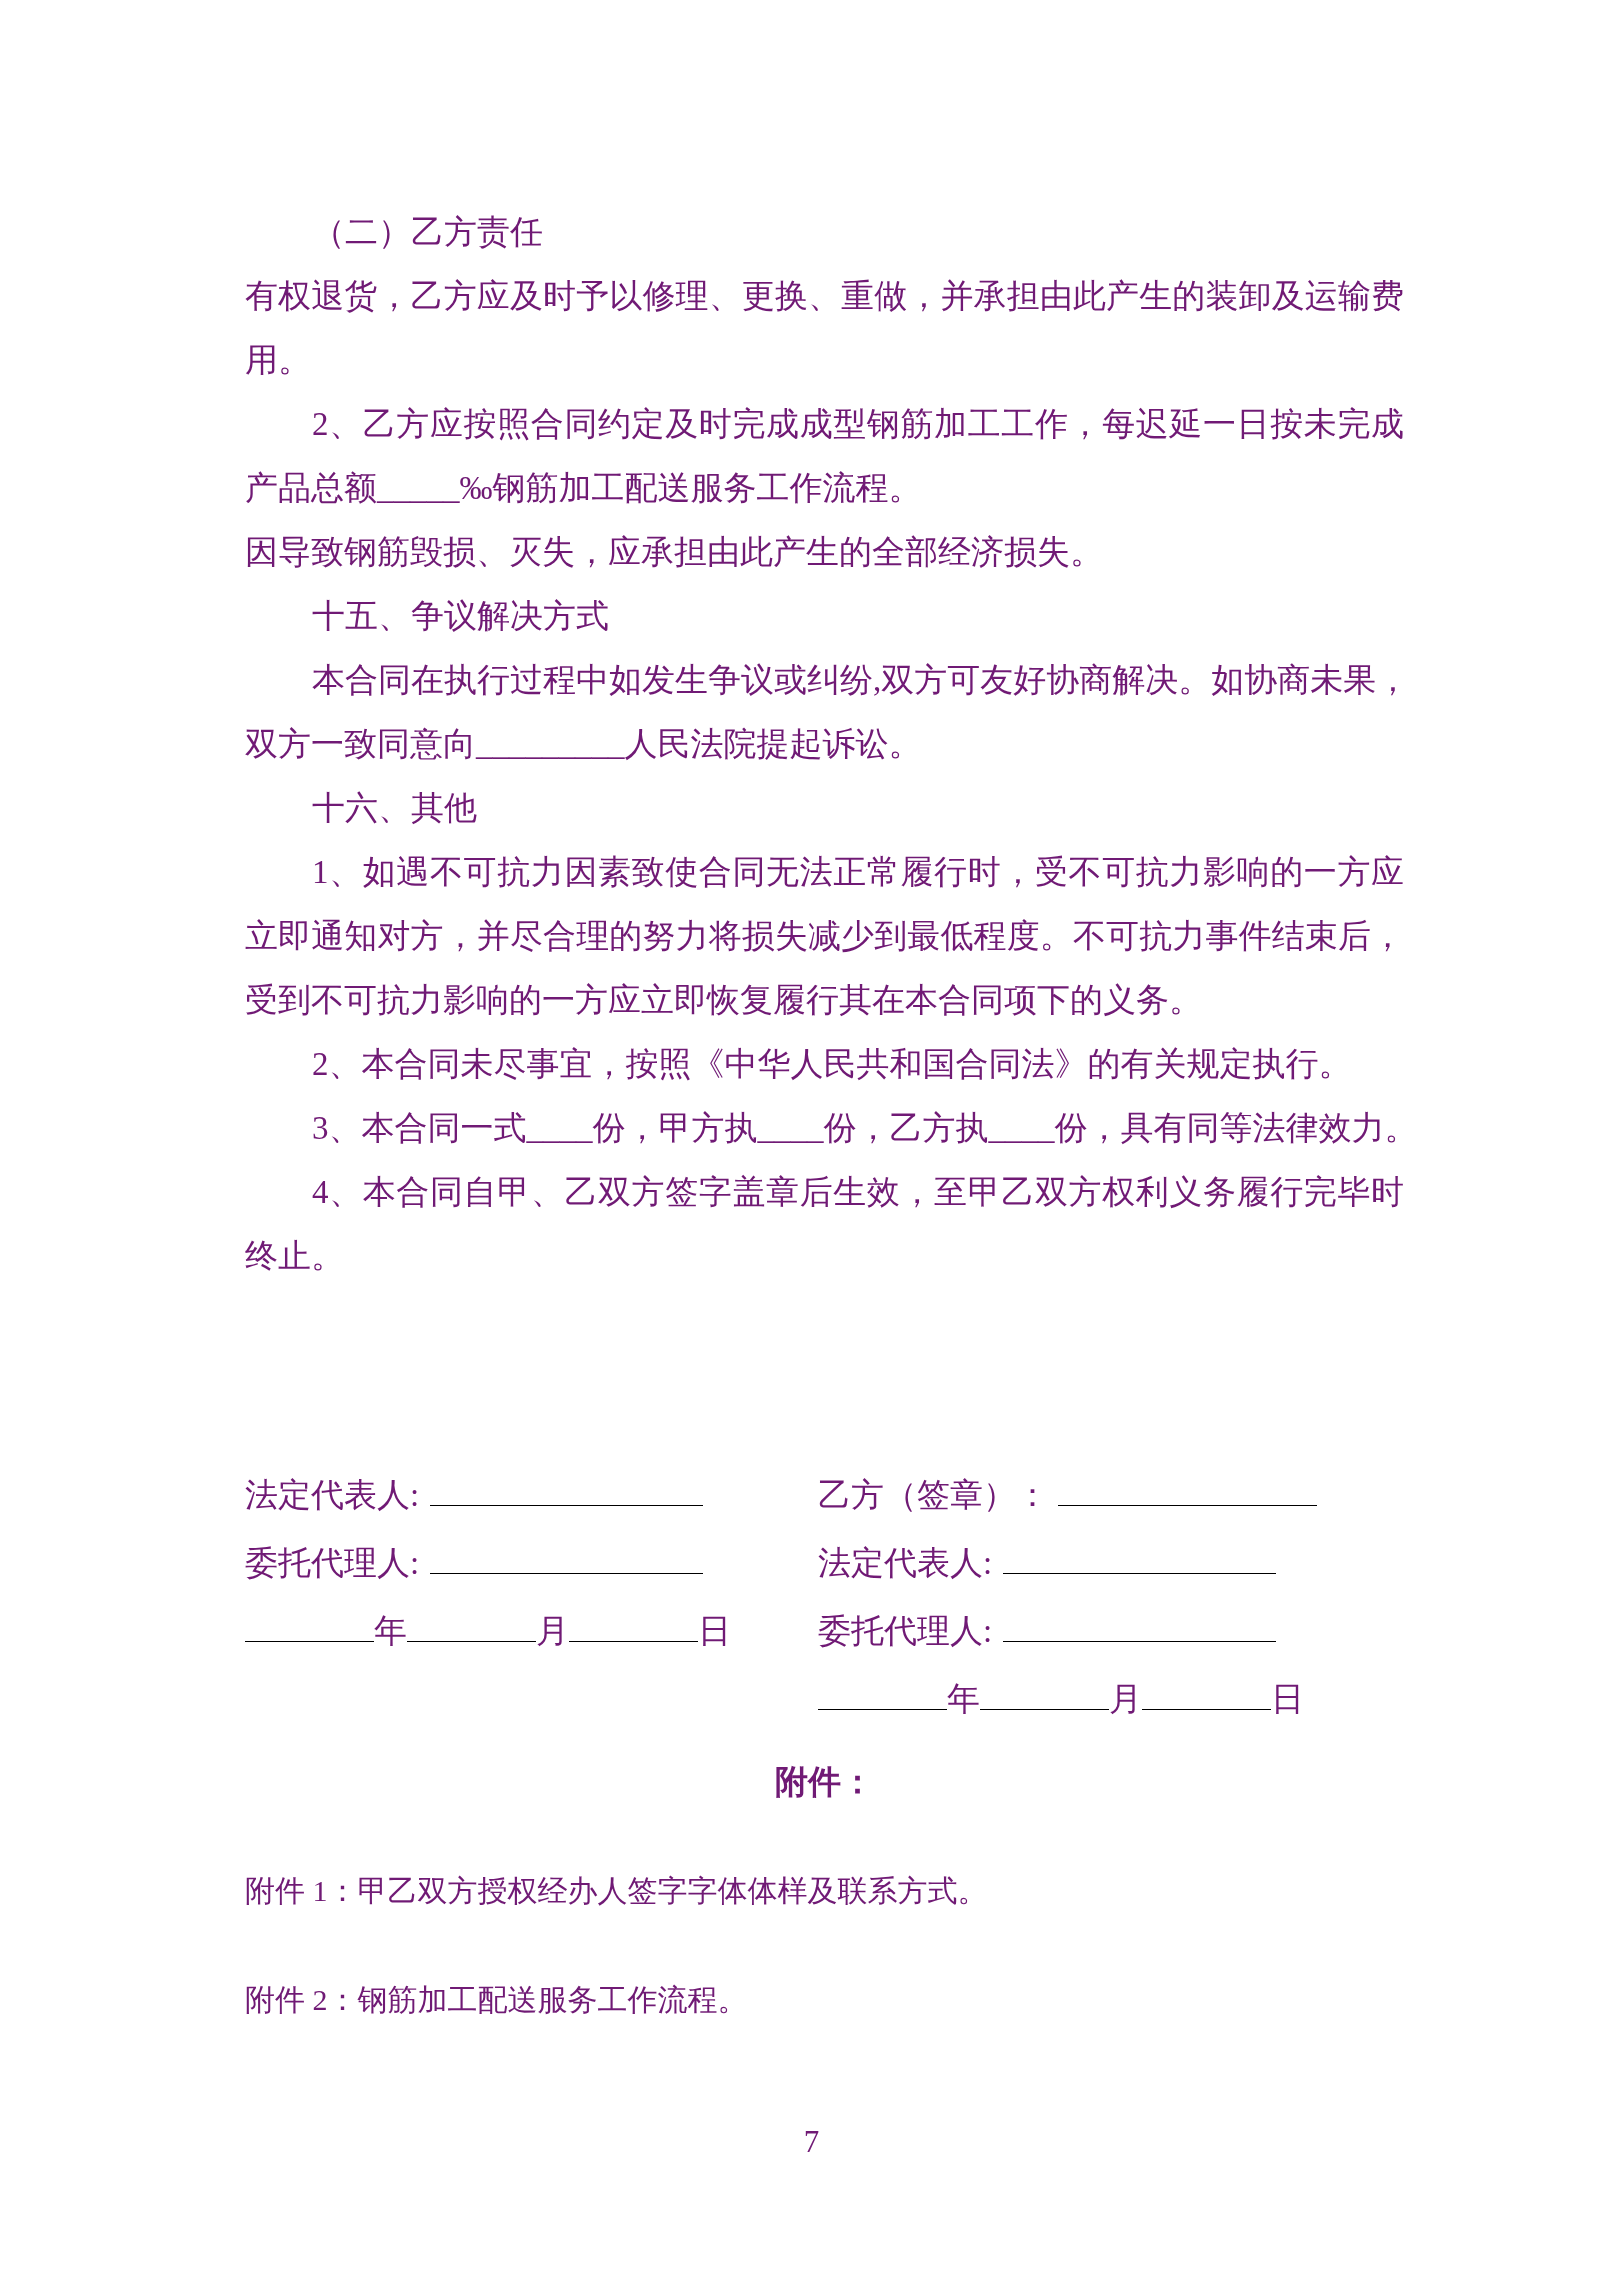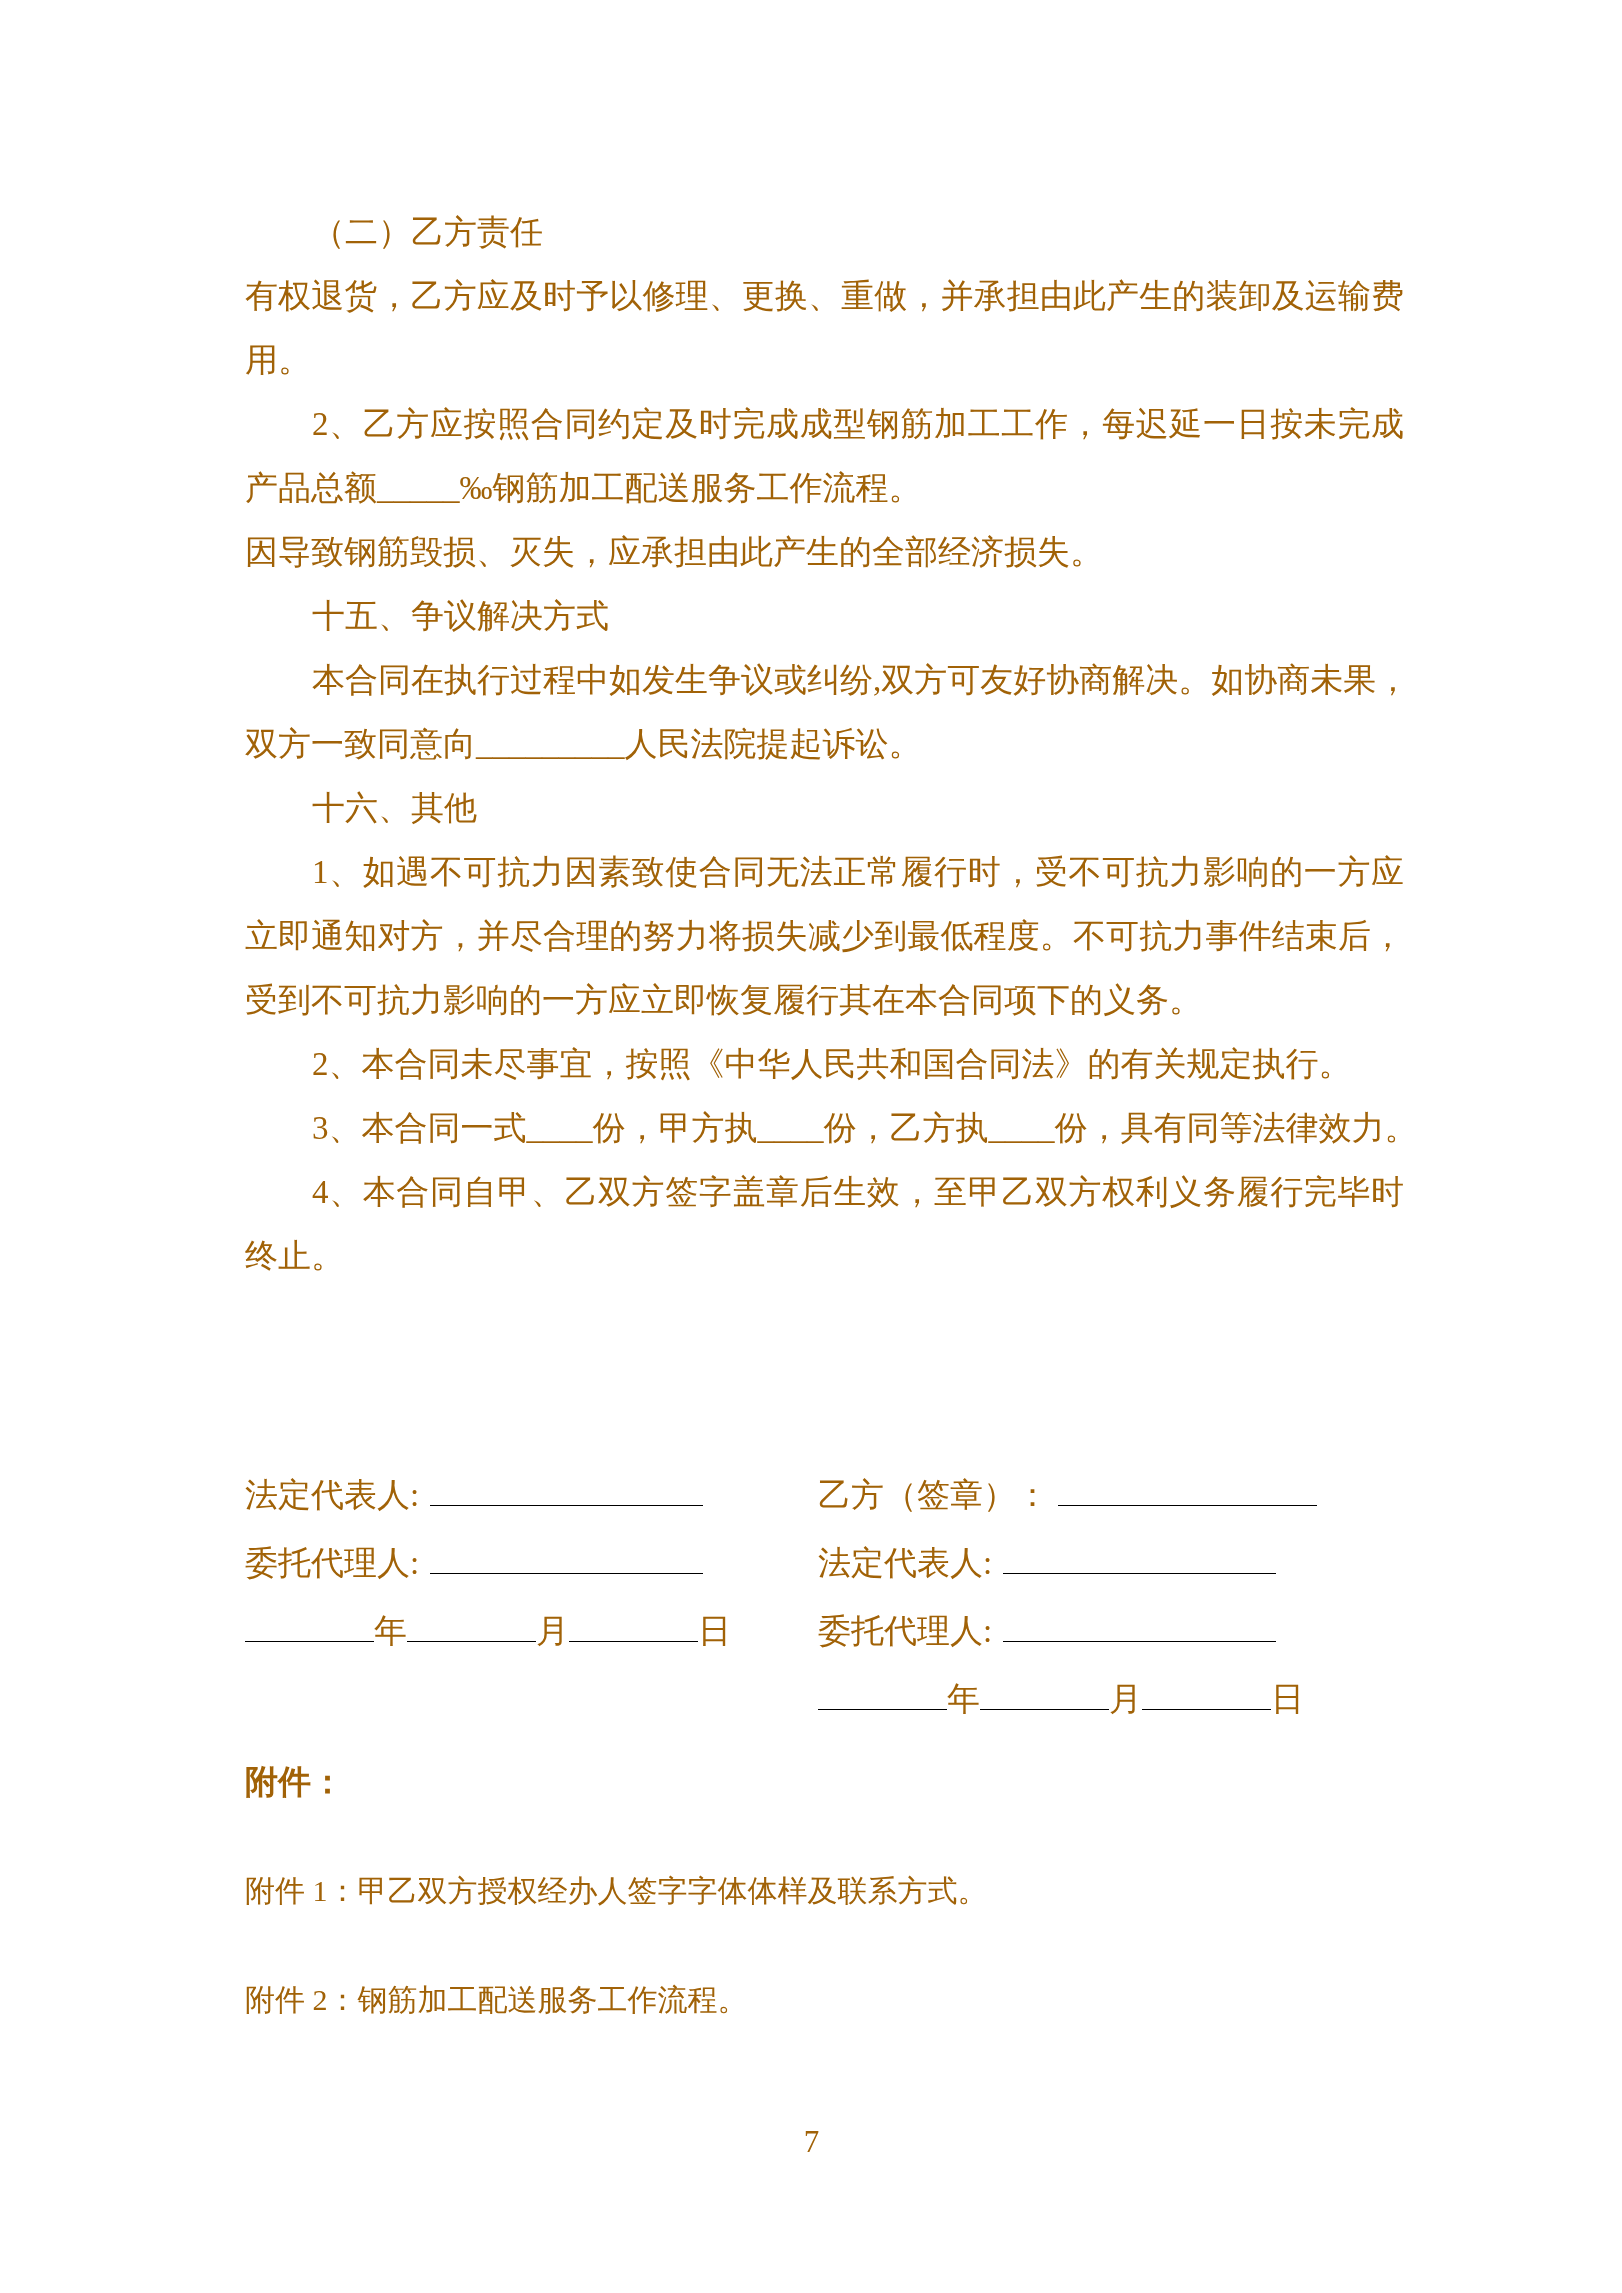--- a/index.html
+++ b/index.html
@@ -5,21 +5,21 @@
   html, body {
     margin: 0;
     padding: 0;
     background: #ffffff;
   }
   .page {
     position: relative;
     width: 1623px;
     height: 2294px;
     background: #ffffff;
-    color: #a16207;
+    color: #701a75;
     font-family: "Liberation Serif", "DejaVu Serif", serif;
     overflow: hidden;
   }
   .body-text {
     position: absolute;
     left: 245px;
     top: 200px;
     width: 1159px;
   }
   .line {
@@ -64,20 +64,21 @@
     left: 245px;
     top: 1750px;
     width: 1159px;
   }
   .attach-heading {
     margin: 0 0 45px 0;
     font-size: 33px;
     line-height: 64px;
     font-weight: bold;
     white-space: nowrap;
+    text-align: center;
   }
   .attach-item {
     margin: 0 0 45px 0;
     font-size: 30px;
     line-height: 64px;
     white-space: nowrap;
   }
   .page-number {
     position: absolute;
     left: 0;

